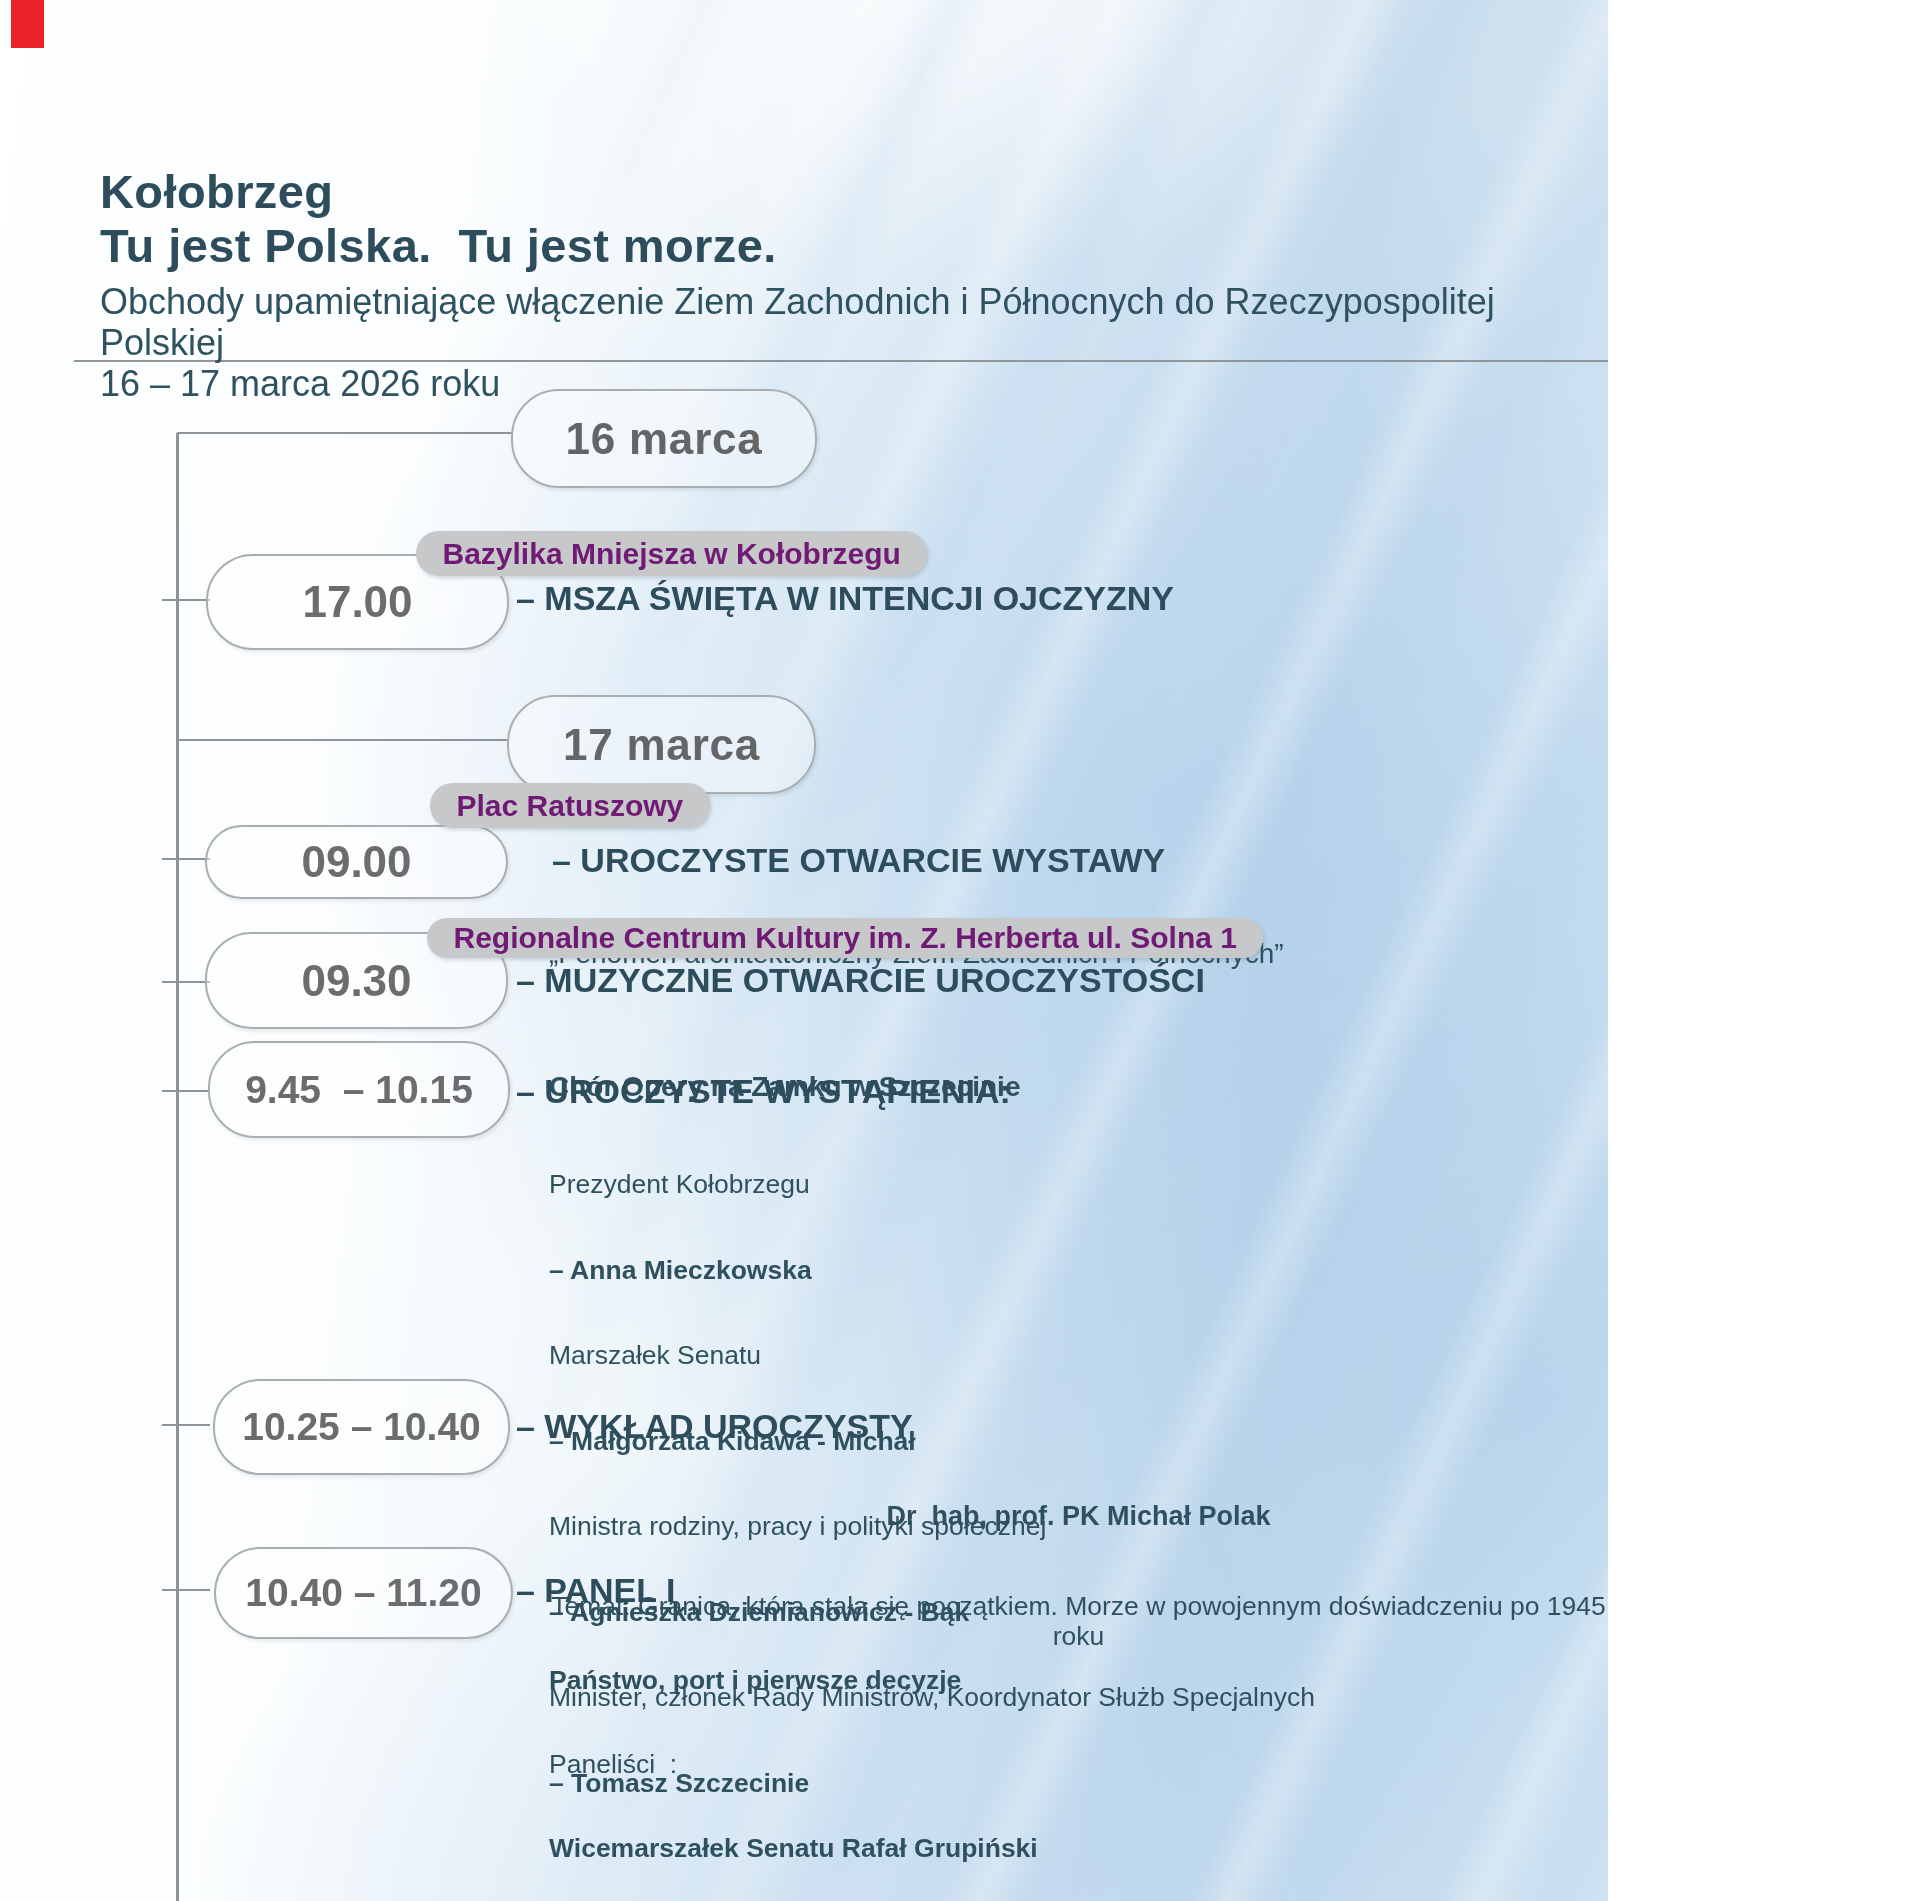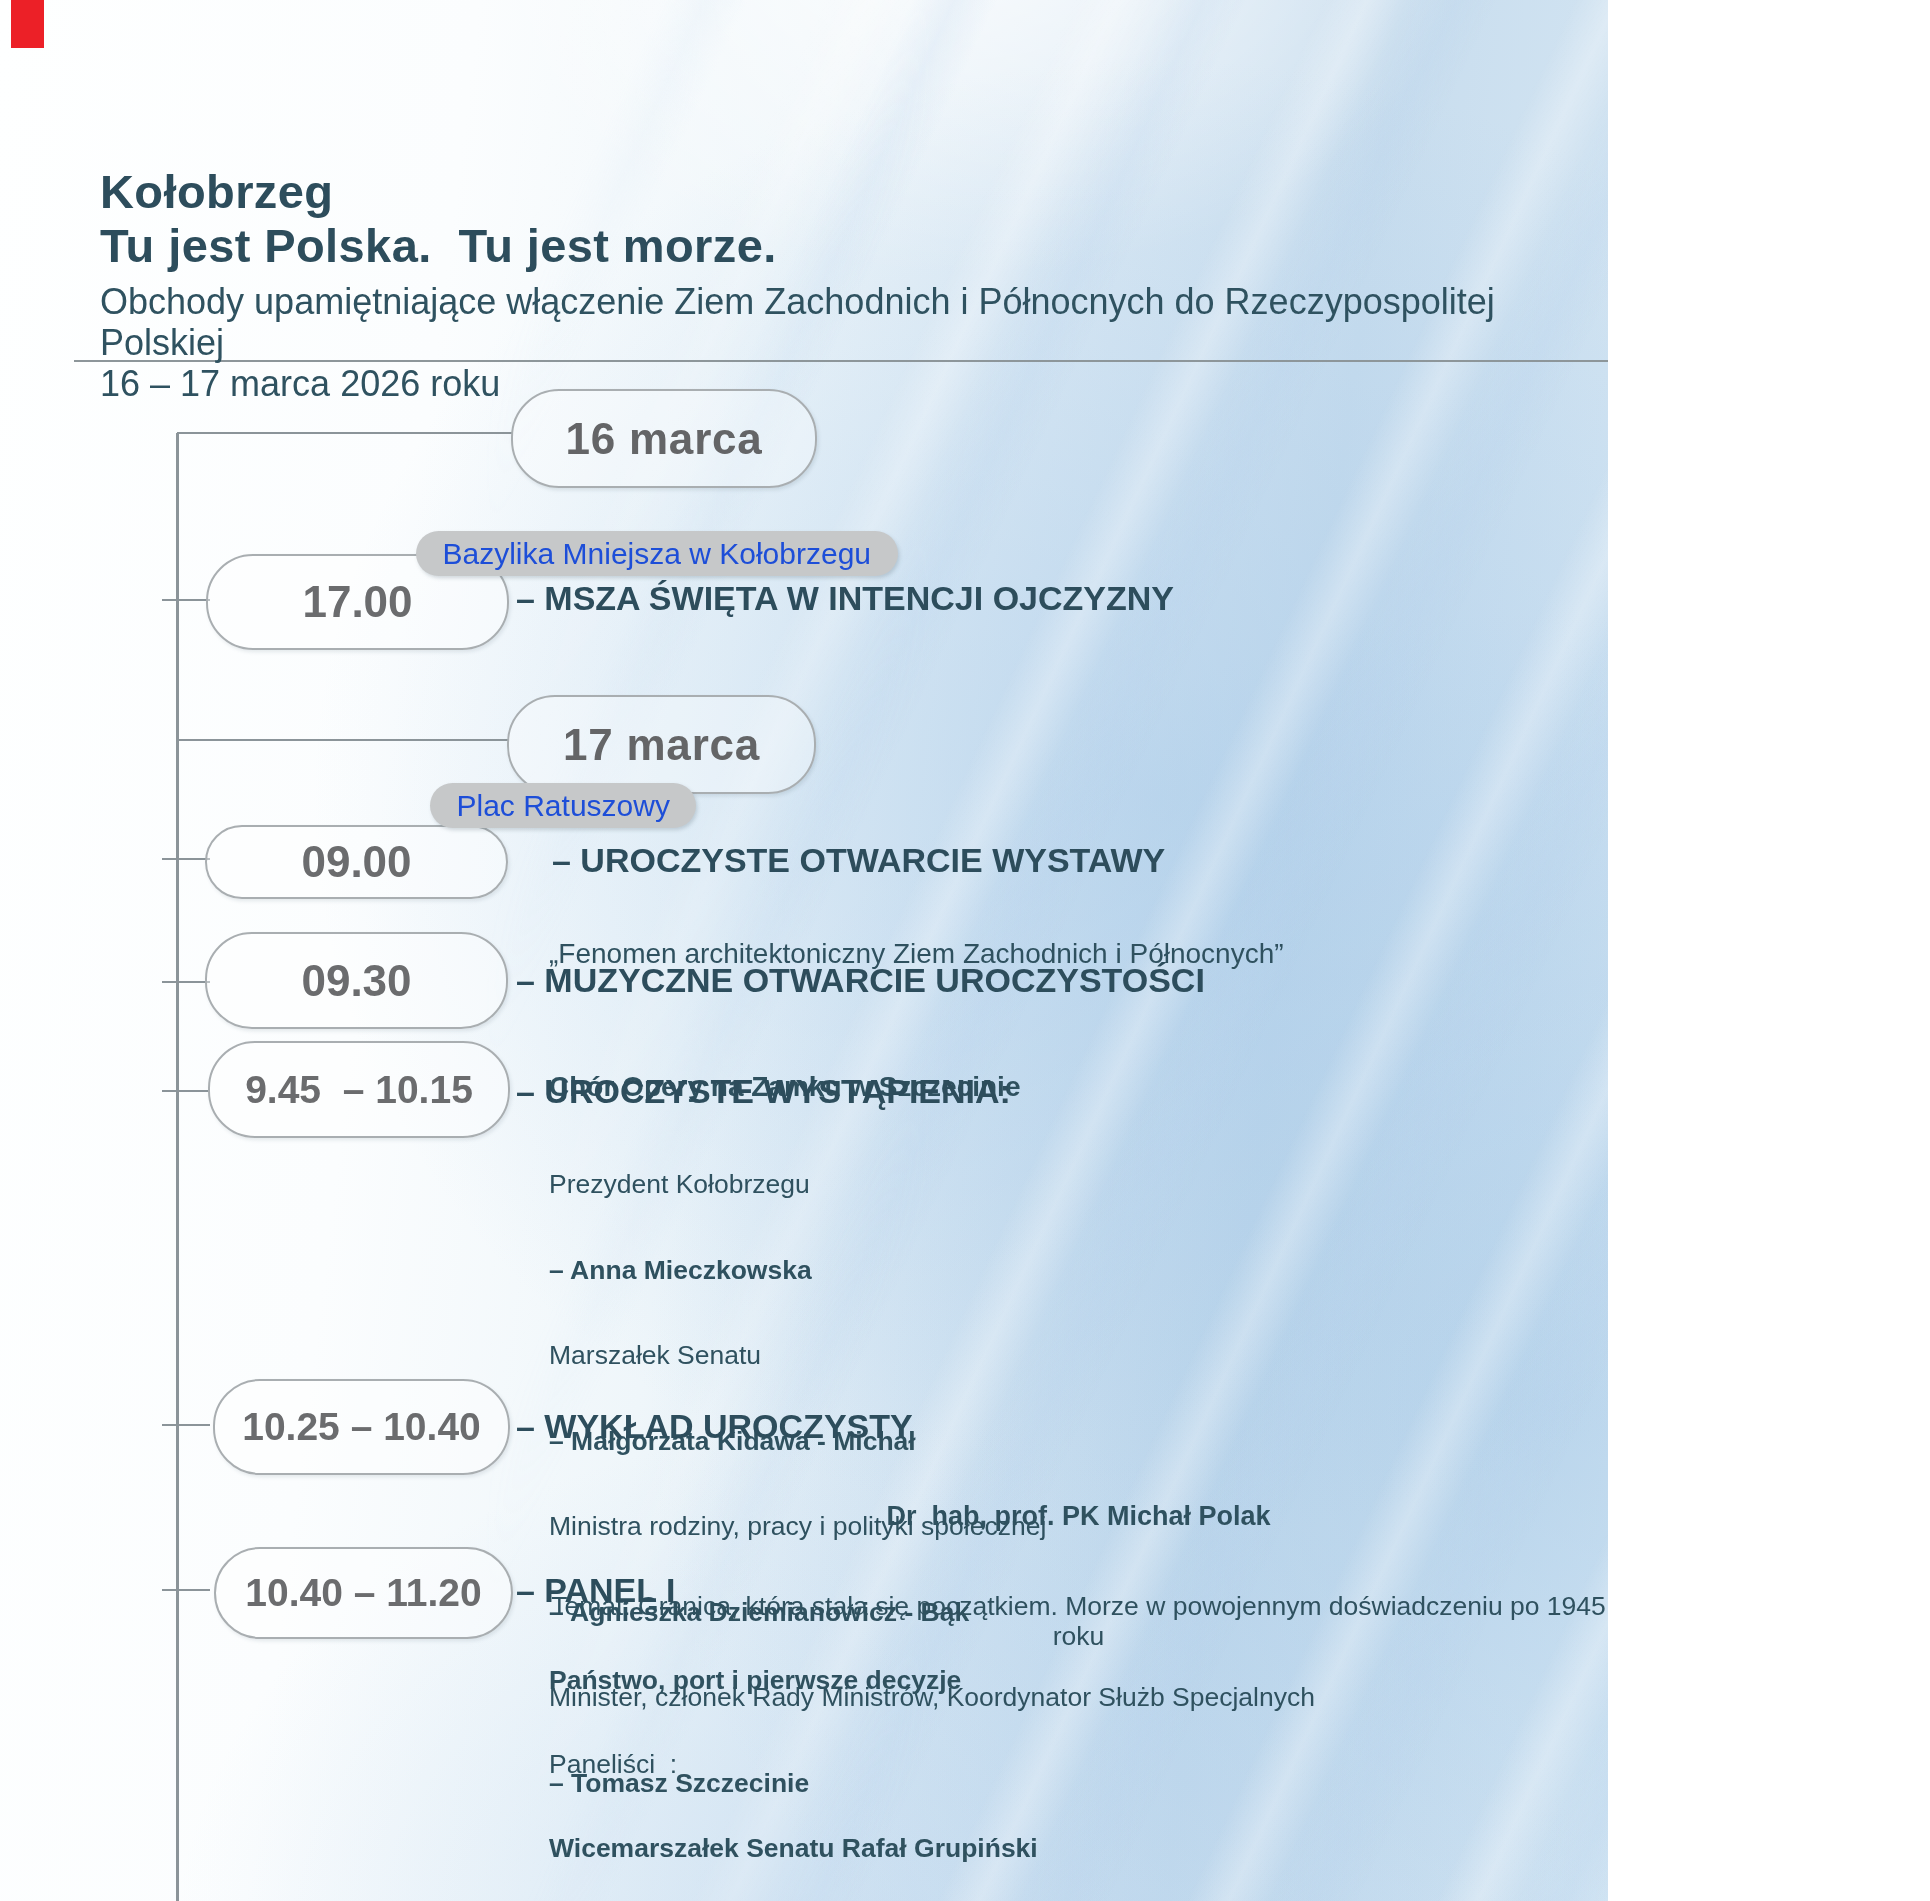--- a/index.html
+++ b/index.html
@@ -47,23 +47,23 @@
     position:absolute; z-index:2; border:2.3px solid #a9aeb1; border-radius:48px;
     background:rgba(255,255,255,0.32); color:#646567; font-weight:bold;
     display:flex; align-items:center; justify-content:center; letter-spacing:0.8px;
     box-shadow:1.6px 2.3px 3.9px rgba(90,110,125,0.16); font-size:44px;
   }
   .day-16 { left:511px; top:389px; width:302px; height:95px; }
   .day-17 { left:507px; top:695px; width:305px; height:95px; }
 
   
   .loc {
-    position:absolute; z-index:4; background:#c6c8c9; border-radius:23px; color:#1d4ed8;
+    position:absolute; z-index:4; background:#c6c8c9; border-radius:23px; color:#701a75;
     display:flex; align-items:center; padding:0 26.5px; height:45px; font-size:30px;
-    box-shadow:1.6px 2.3px 3.9px rgba(90,110,125,0.25); white-space:nowrap;
+    box-shadow:1.6px 2.3px 3.9px rgba(90,110,125,0.25); white-space:nowrap;font-weight:bold;
   }
   .loc-1 { left:416px; top:531px; }
   .loc-2 { left:430px; top:783px; }
   .loc-3 { left:427px; top:918px; height:40px; font-size:30px; }
 
   
   .time-pill {
     position:absolute; z-index:2; border:2.3px solid #a9aeb1; border-radius:47px;
     background:rgba(255,255,255,0.42); color:#6b6c6e; font-weight:bold;
     display:flex; align-items:center; justify-content:center;
@@ -127,20 +127,21 @@
   <div class="time-pill t-1">17.00</div>
   <div class="etitle ti-1">– MSZA ŚWIĘTA W INTENCJI OJCZYZNY</div>
 
   <div class="loc loc-2">Plac Ratuszowy</div>
   <div class="time-pill t-2">09.00</div>
   <div class="etitle ti-2">– UROCZYSTE OTWARCIE WYSTAWY</div>
   <div class="elines lb-2">
     <div>„Fenomen architektoniczny Ziem Zachodnich i Północnych”</div>
   </div>
 
+  <div class="loc loc-3">Regionalne Centrum Kultury im. Z. Herberta ul. Solna 1</div>
   <div class="time-pill t-3">09.30</div>
   <div class="etitle ti-3">– MUZYCZNE OTWARCIE UROCZYSTOŚCI</div>
   <div class="elines lb-3">
     <div class="b">Chór Opery na Zamku w Szczecinie</div>
   </div>
 
   <div class="time-pill t-4">9.45  – 10.15</div>
   <div class="etitle ti-4">– UROCZYSTE WYSTĄPIENIA:</div>
   <div class="elines lb-4">
     <div>Prezydent Kołobrzegu</div>

